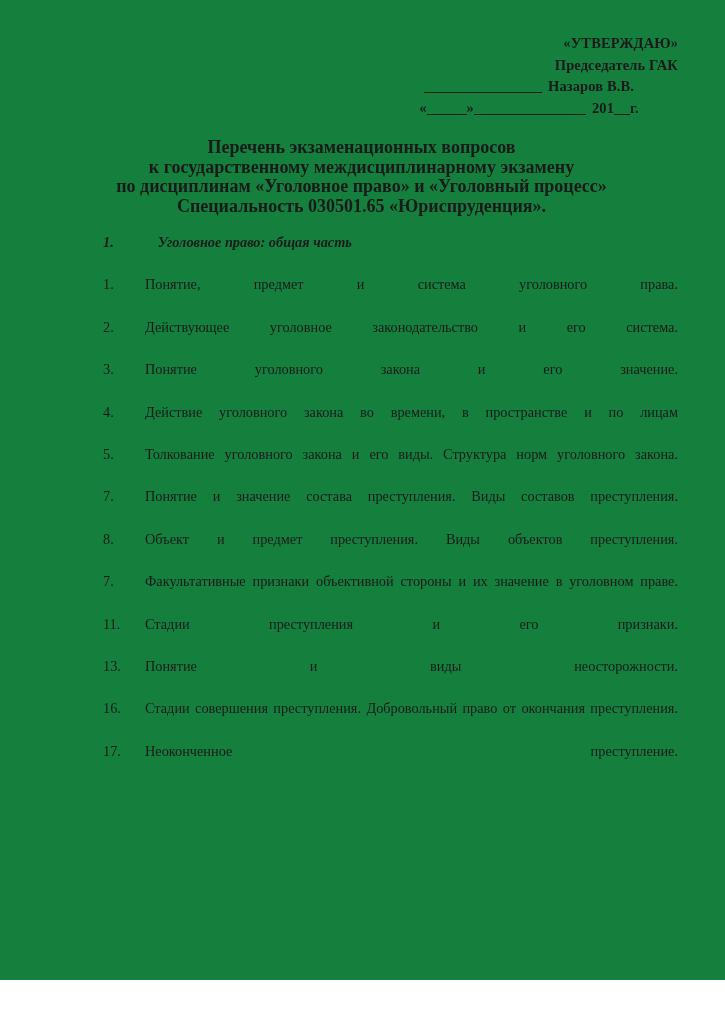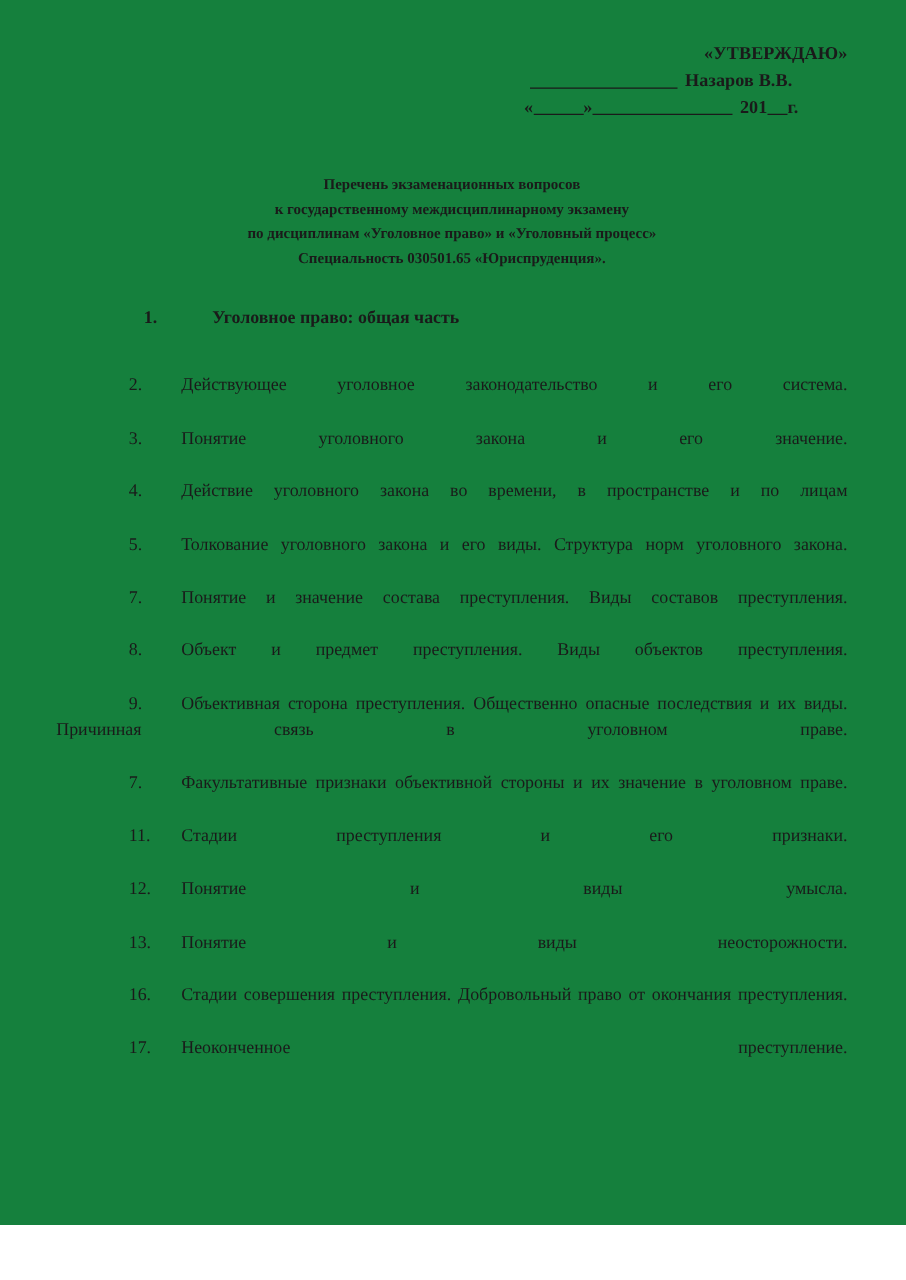--- a/index.html
+++ b/index.html
@@ -53,43 +53,44 @@
   .gap-sm { display:inline-block; width:6px; }
 
   
   .doc-title {
     position: absolute;
     left: 45px;
     top: 138px;
     width: 633px;
     text-align: center;
     font-weight: bold;
-    font-size: 12px;
+    font-size: 18px;
     line-height: 19.5px;
   }
   .doc-title .t-line { display: block; }
   .doc-title .t-line.indent-right {
     padding-left: 92px;
   }
 
   
   .body-area {
     position: absolute;
     left: 45px;
     top: 232px;
     width: 633px;
     font-size: 14.3px;
     line-height: 21.2px;
   }
 
   .section-head {
     font-weight: bold;
-    margin: 12px;
+    margin: 0;
     padding: 0;
     white-space: pre;
+    font-style: italic;
   }
   .section-head.tabbed {
     padding-left: 58px;
   }
   .section-head .sh-num { display: inline; }
   .section-head .sh-tab { display: inline-block; width: 44px; }
   .section-head .sh-text { display: inline; }
 
   .spacer-line { height: 21.2px; }
 
@@ -122,20 +123,21 @@
     width: 100%;
   }
 </style>
 </head>
 <body>
 
 <div class="page">
 
   <div class="approval-block">
     <div class="approval-line">«УТВЕРЖДАЮ»</div>
+    <div class="approval-line">Председатель ГАК</div>
     <div class="approval-line sig">
       <span class="rule r-long"></span><span class="gap-sm"></span><span>Назаров В.В.</span>
     </div>
     <div class="approval-line sig">
       <span>«</span><span class="rule r-short"></span><span>»</span><span class="rule r-mid"></span><span class="gap-sm"></span><span>201</span><span class="rule r-tiny"></span><span>г.</span>
     </div>
   </div>
 
   <div class="doc-title">
     <span class="t-line">Перечень экзаменационных вопросов</span>
@@ -144,30 +146,29 @@
     <span class="t-line">Специальность 030501.65 «Юриспруденция».</span>
   </div>
 
   <div class="body-area">
 
     <div class="section-head tabbed"><span class="sh-num">1.</span><span class="sh-tab"></span><span class="sh-text">Уголовное право: общая часть</span></div>
 
     <div class="spacer-line"></div>
 
     <ol class="qlist">
+      <li><span class="num">1.</span><span class="txt">Понятие, предмет и система уголовного права.</span></li>
       <li><span class="num">2.</span><span class="txt">Действующее уголовное законодательство и его система.</span></li>
       <li><span class="num">3.</span><span class="txt">Понятие уголовного закона и его значение.</span></li>
       <li><span class="num">4.</span><span class="txt">Действие уголовного закона во времени, в пространстве и по лицам</span></li>
       <li><span class="num">5.</span><span class="txt">Толкование уголовного закона и его виды. Структура норм уголовного закона.</span></li>
       <li><span class="num">7.</span><span class="txt">Понятие и значение состава преступления. Виды составов преступления.</span></li>
       <li><span class="num">8.</span><span class="txt">Объект и предмет преступления. Виды объектов преступления.</span></li>
-      <li><span class="num">9.</span><span class="txt">Объективная сторона преступления. Общественно опасные последствия и их виды. Причинная связь в уголовном праве.</span></li>
       <li><span class="num">7.</span><span class="txt">Факультативные признаки объективной стороны и их значение в уголовном праве.</span></li>
       <li><span class="num">11.</span><span class="txt">Стадии преступления и его признаки.</span></li>
-      <li><span class="num">12.</span><span class="txt">Понятие и виды умысла.</span></li>
       <li><span class="num">13.</span><span class="txt">Понятие и виды неосторожности.</span></li>
       <li><span class="num">16.</span><span class="txt">Стадии совершения преступления. Добровольный право от окончания преступления.</span></li>
       <li><span class="num">17.</span><span class="txt">Неоконченное преступление.</span></li>
 
     </ol>
 
   </div>
 
 </div>
 

